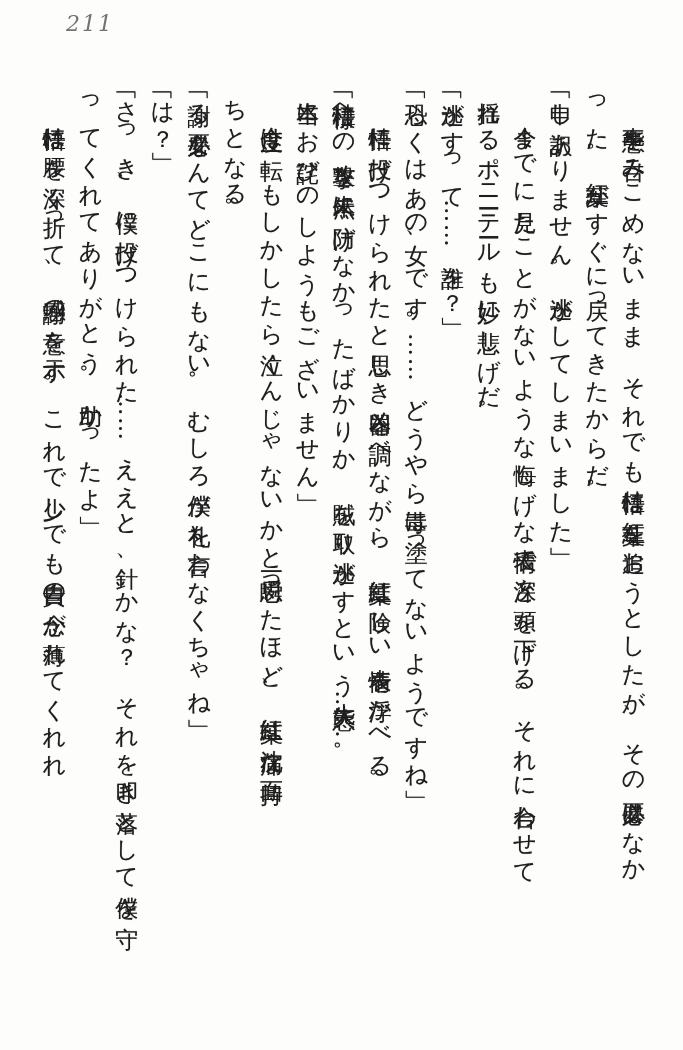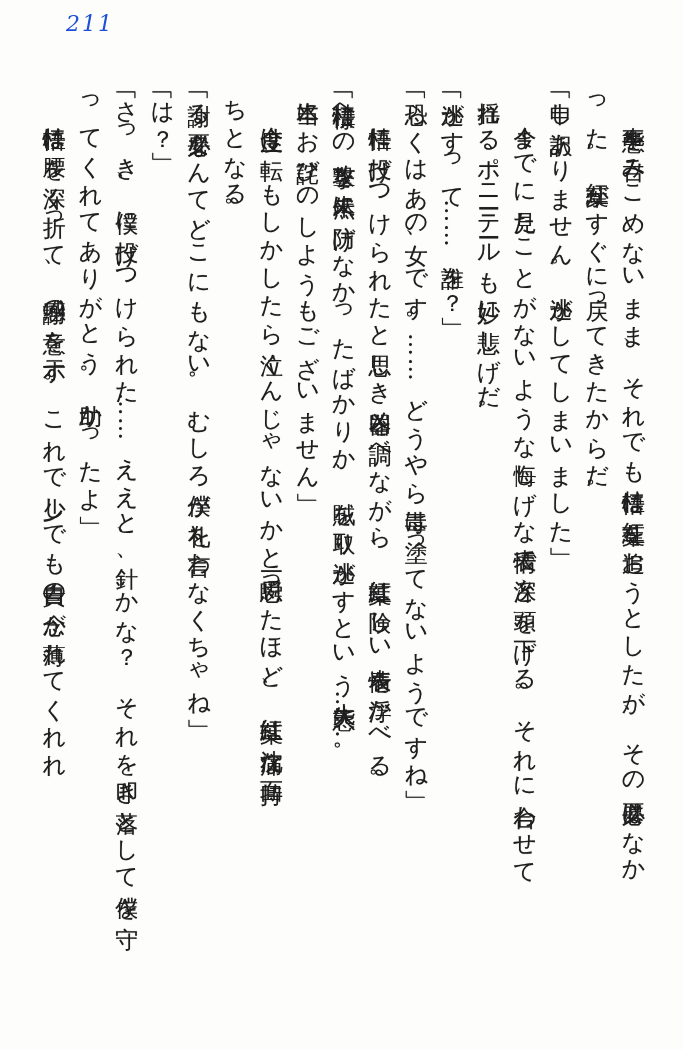--- a/index.html
+++ b/index.html
@@ -17,21 +17,21 @@
   .page {
     position: absolute;
     inset: 0;
   }
   .page-number {
     position: absolute;
     top: 11px;
     left: 66px;
     font-size: 22px;
     font-style: italic;
-    color: #1d4ed8;
+    color: #737373;
     letter-spacing: 2px;
   }
   .text-block {
     position: absolute;
     top: 84px;
     right: 31px;
     height: 932px;
     writing-mode: vertical-rl;
     text-orientation: mixed;
     font-size: 23px;

